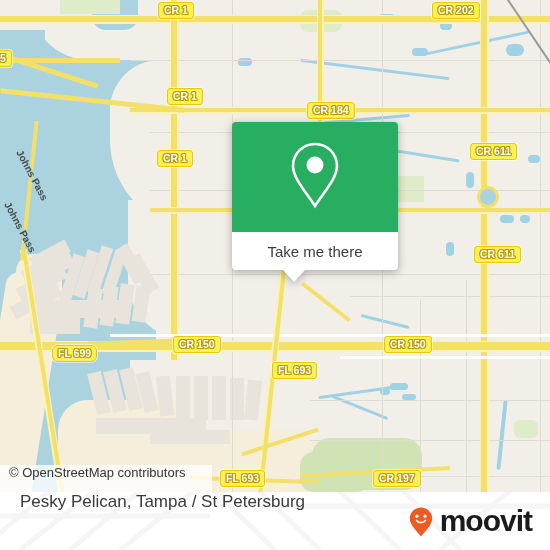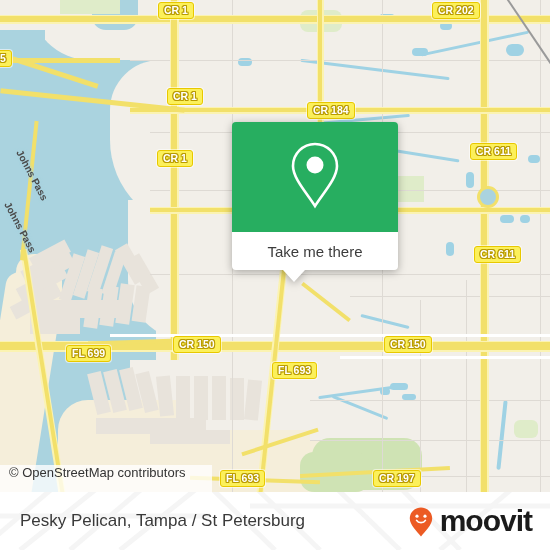--- a/index.html
+++ b/index.html
@@ -103,21 +103,21 @@
 
   
   .footer{
     position:absolute;left:0;top:492px;width:550px;height:58px;
     background:#ffffff;
     overflow:hidden;
   }
   .footer-lines{position:absolute;left:0;top:0;width:550px;height:58px;opacity:.55;}
   .footer-title{
     position:absolute;left:20px;top:0;height:58px;
-    display:flex;align-items:center;
+    display:flex;align-items:flex-start;
     color:#3a3a3a;font-size:17px;
     z-index:2;
   }
   .logo{
     position:absolute;right:18px;top:0;height:58px;
     display:flex;align-items:center;gap:7px;z-index:2;
   }
   .logo-pin{position:relative;width:24px;height:28px;}
   .logo-word{
     color:#1b1b1b;font-size:30px;font-weight:bold;
@@ -286,21 +286,21 @@
 
     <div class="shield" style="left:158px;top:2px;">CR 1</div>
     <div class="shield" style="left:432px;top:2px;">CR 202</div>
     <div class="shield" style="left:167px;top:88px;">CR 1</div>
     <div class="shield" style="left:307px;top:102px;">CR 184</div>
     <div class="shield" style="left:157px;top:150px;">CR 1</div>
     <div class="shield" style="left:470px;top:143px;">CR 611</div>
     <div class="shield" style="left:474px;top:246px;">CR 611</div>
     <div class="shield" style="left:173px;top:336px;">CR 150</div>
     <div class="shield" style="left:384px;top:336px;">CR 150</div>
-    <div class="shield" style="left:66px;top:345px;">FL 699</div>
+    <div class="shield" style="left:52px;top:345px;border-radius:6px;">FL 699</div>
     <div class="shield" style="left:272px;top:362px;">FL 693</div>
     <div class="shield" style="left:220px;top:470px;">FL 693</div>
     <div class="shield" style="left:373px;top:470px;">CR 197</div>
 
     <div class="waterlabel" style="left:24px;top:148px;transform:rotate(62deg);transform-origin:left top;">Johns Pass</div>
     <div class="waterlabel" style="left:12px;top:200px;transform:rotate(62deg);transform-origin:left top;">Johns Pass</div>
 
     <div class="popup">
       <div class="popup-top">
         <span>

